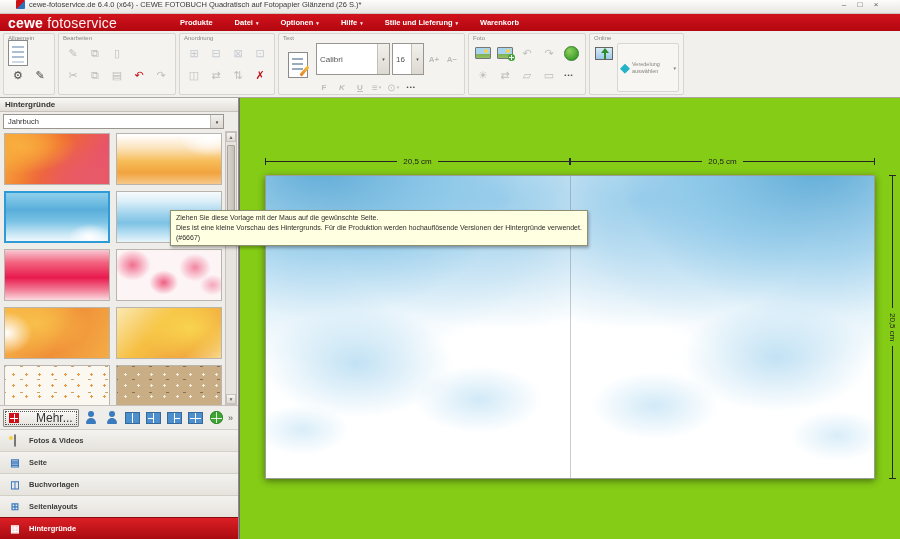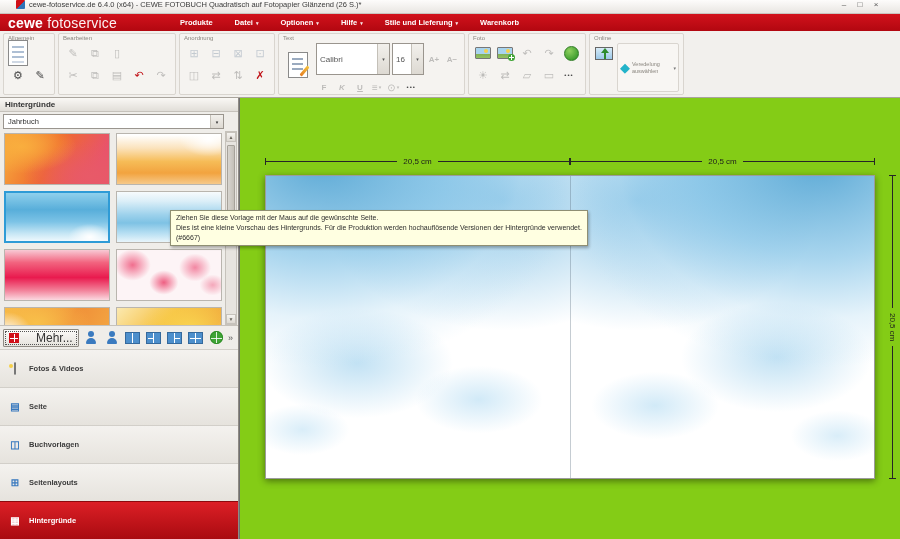--- a/index.html
+++ b/index.html
@@ -95,21 +95,21 @@
   .t5r { background-color:#c9ad85; background-image:radial-gradient(#f3ede2 1.2px, transparent 1.5px), radial-gradient(#8a6f4e 1px, transparent 1.3px); background-size:13px 11px,17px 13px; background-position:2px 3px,8px 7px; }
   .vscroll { position:absolute; top:0; right:1px; bottom:0; width:12px; background:#e7e4df; border:1px solid #c6c2bb; display:flex; flex-direction:column; align-items:center; }
   .vs-arrow { height:10px; width:100%; display:flex; align-items:center; justify-content:center; font-size:5px; color:#6b675f; background:linear-gradient(#f6f4f1,#ddd9d2); border:1px solid #c6c2bb; }
   .vs-thumb { width:8px; height:68px; margin-top:3px; background:linear-gradient(90deg,#d8d5cf,#c4c0b8); border:1px solid #a6a29a; border-radius:1px; }
   .vs-space { flex:1; }
   .toolrow { flex:none; height:24px; border-top:1px solid #c6c2bb; background:#efede9; display:flex; align-items:center; gap:3px; padding:0 3px; }
   .mehr-btn { height:18px; border:1px solid #8f8b84; outline:1px dotted #555; outline-offset:-3px; background:linear-gradient(#fbfaf8,#e6e3dd); display:flex; align-items:center; gap:17px; font-size:12px; color:#333; padding:0 5px; border-radius:1px; }
   .trbtn { width:20px; height:20px; display:flex; align-items:center; justify-content:center; border-radius:2px; }
   .tr-ovf { margin-left:auto; font-size:9px; color:#555; padding-right:2px; }
   .nav { flex:none; }
-  .nav-item { height:38px; border-top:1px solid #d2cfc9; background:linear-gradient(#f4f2ef,#e6e3dd); display:flex; align-items:center; gap:6px; padding:0 7px; font-size:7.5px; font-weight:bold; color:#3b3b3b; }
+  .nav-item { height:22px; border-top:1px solid #d2cfc9; background:linear-gradient(#f4f2ef,#e6e3dd); display:flex; align-items:center; gap:6px; padding:0 7px; font-size:7.5px; font-weight:bold; color:#3b3b3b; }
   .nav-item .nglyph { font-size:10px; color:#3a7abf; width:16px; text-align:center; }
   .nav-item.active { background:linear-gradient(#dc1f26,#a90b10); color:#fff; border-top:1px solid #8c0a0e; }
   .nav-item.active .nglyph { color:#fff; }
 
   
   .canvas { position:absolute; left:240px; top:98px; right:0; bottom:0; background:#84cc16; }
   .spread { position:absolute; left:25px; top:77px; width:610px; height:304px; display:flex; border:1px solid #9b9b9b; box-shadow:0 2px 7px rgba(0,0,0,.45); background:#fff; }
   .page { width:50%; height:100%; position:relative; }
   .page-left { background:
     radial-gradient(120% 95% at 18% -5%, rgba(70,158,208,.88) 0%, rgba(116,188,228,.62) 34%, rgba(181,220,242,.34) 55%, rgba(255,255,255,0) 72%),

